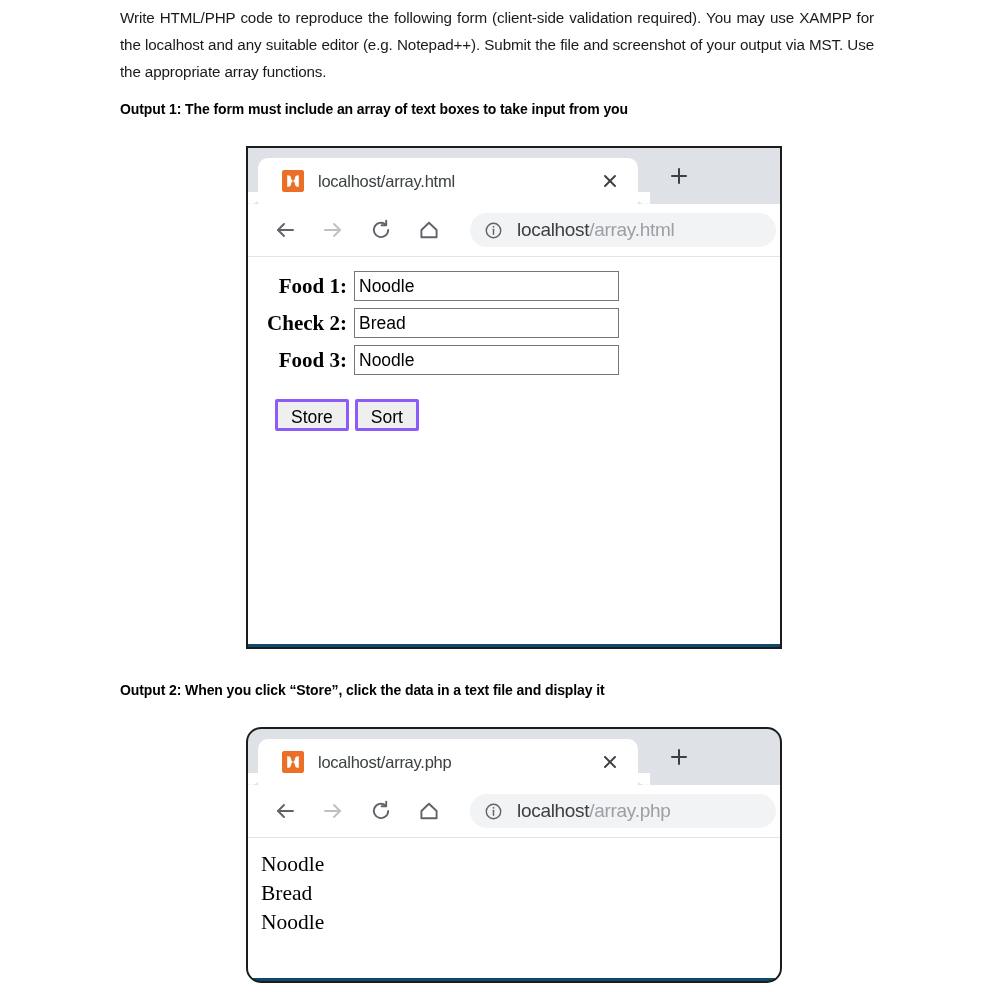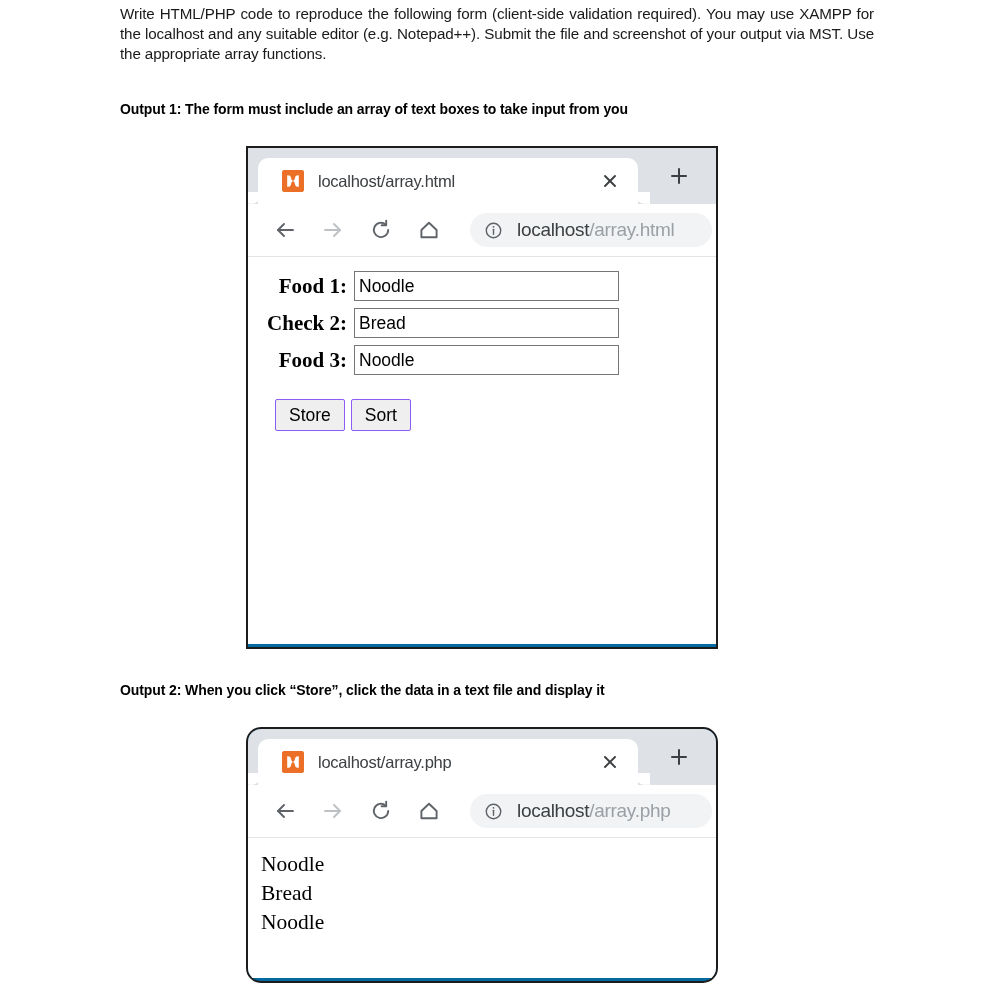--- a/index.html
+++ b/index.html
@@ -19,21 +19,21 @@
   
   .question-block {
     position: absolute;
     left: 120px;
     top: 4px;
     width: 754px;
   }
   .question-text {
     font-family: "Liberation Sans", sans-serif;
     font-size: 15.2px;
-    line-height: 20px;
+    line-height: 27px;
     text-align: justify;
     color: #1a1a1a;
     letter-spacing: -0.12px;
     margin: 0;
   }
 
   .section-heading {
     position: absolute;
     left: 120px;
     font-family: "Liberation Sans", sans-serif;
@@ -43,24 +43,24 @@
     letter-spacing: -0.1px;
     white-space: nowrap;
   }
   #heading-1 { top: 101px; }
   #heading-2 { top: 682px; }
 
   
   .browser-window {
     position: absolute;
     left: 246px;
-    width: 472px;
+    width: 536px;
     border: 2px solid #1c1c1c;
     box-sizing: border-box;
-    background: #0369a1;
+    background: #0c4a6e;
     overflow: hidden;
   }
   #browser-1 { top: 146px; height: 503px; }
   #browser-2 { top: 727px; height: 256px; border-radius: 15px; }
 
   
   .tab-strip {
     height: 56px;
     background: #dee1e6;
     position: relative;
@@ -222,21 +222,21 @@
   }
   .button-row {
     display: flex;
     align-items: center;
     margin-top: 24px;
     margin-left: 13px;
   }
   .form-button {
     height: 32px;
     background: #efefef;
-    border: 1px solid #8b5cf6;
+    border: 3px solid #8b5cf6;
     border-radius: 2px;
     font-family: "Liberation Sans", sans-serif;
     font-size: 17.5px;
     color: #000;
     padding: 0 13px;
     margin-right: 6px;
     line-height: 30px;
     box-sizing: border-box;
     white-space: nowrap;
   }

